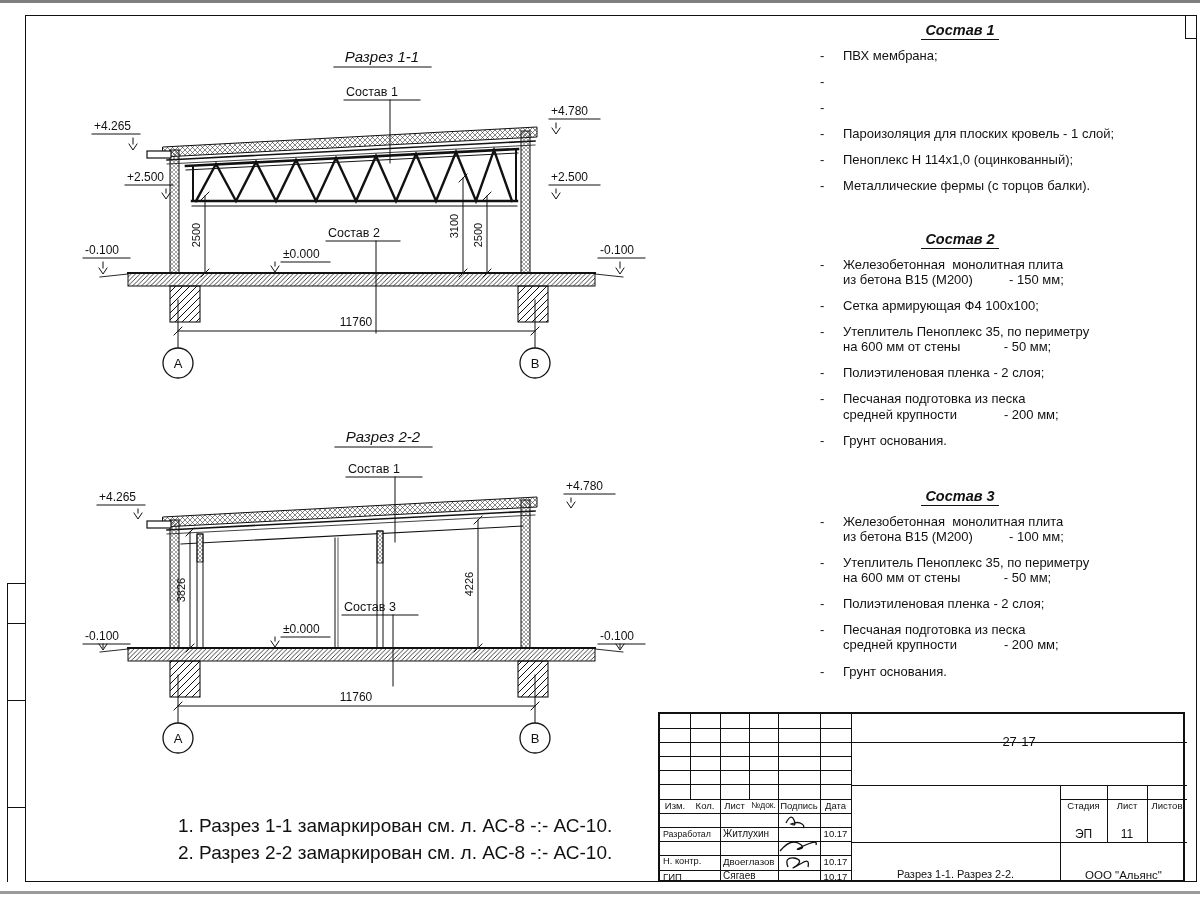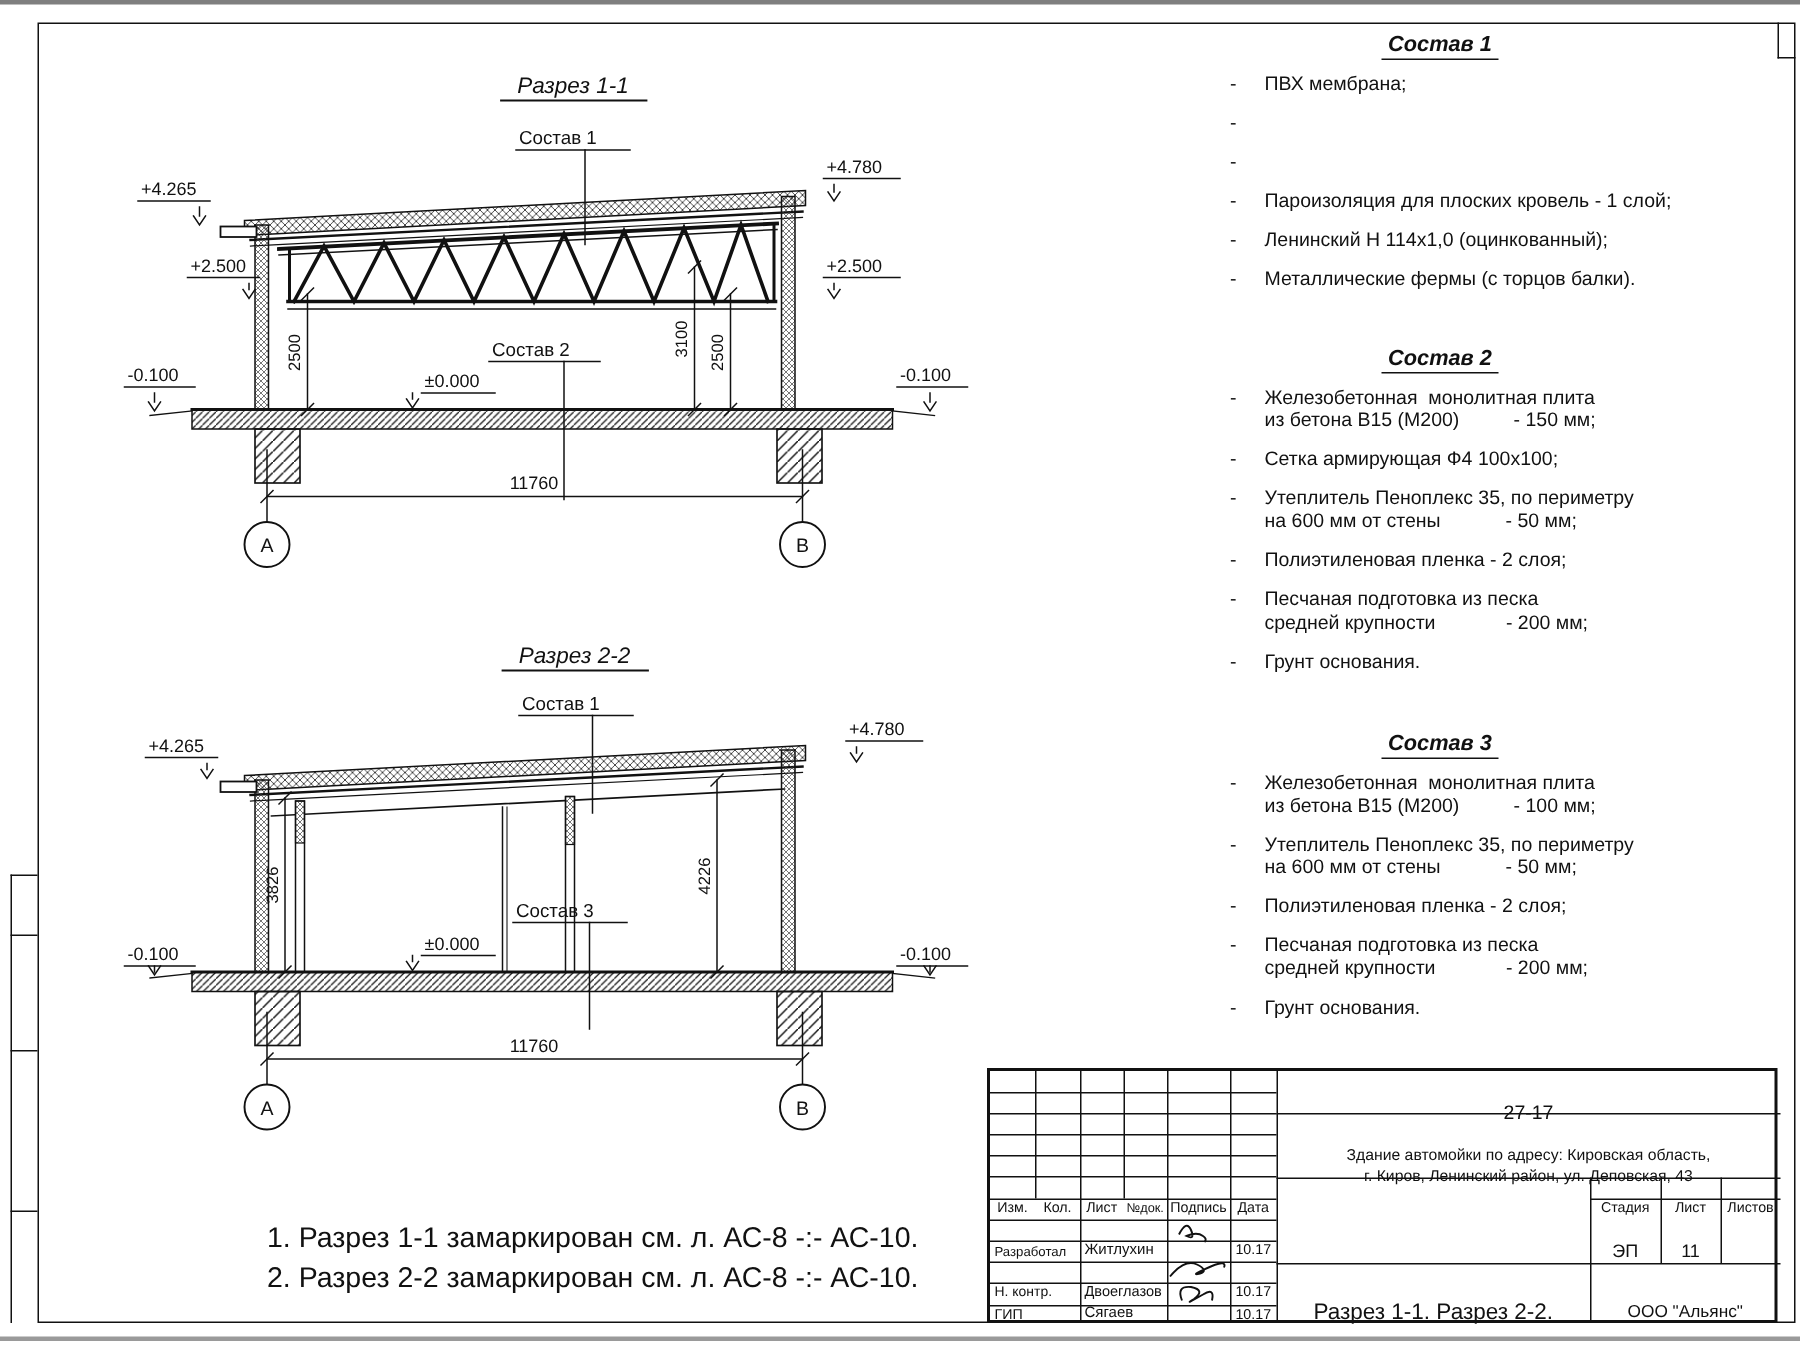--- a/index.html
+++ b/index.html
@@ -253,21 +253,21 @@
     </div>
   <div class="comp-item">
       <span class="dash">-</span>
     </div>
   <div class="comp-item">
       <span class="dash">-</span>
       <span class="txt">Пароизоляция для плоских кровель - 1 слой;</span>
     </div>
   <div class="comp-item">
       <span class="dash">-</span>
-      <span class="txt">Ленинский Н 114х1,0 (оцинкованный);</span>
+      <span class="txt">Пеноплекс Н 114х1,0 (оцинкованный);</span>
     </div>
   <div class="comp-item">
       <span class="dash">-</span>
       <span class="txt">Металлические фермы (с торцов балки).</span>
     </div>
 </div>
 
 <div class="abs comp" style="top:231px;">
   <div class="comp-title"><span>Состав 2</span></div>
   <div class="comp-item">
@@ -375,23 +375,21 @@
   <div class="cell left" style="left:60px;top:141px;width:58px;height:15px;font-size:10px;">Сягаев</div>
   <div class="cell" style="left:160px;top:141px;width:31px;height:15px;font-size:9.5px;">10.17</div>
 
   <svg class="sig-svg" style="left:118px;top:97px;" width="42" height="62" viewBox="0 0 42 62">
     <path d="M8,12 Q13,2 16,9 Q19,16 13,13 Q20,10 24,13 Q27,15 25,17" fill="none" stroke="#111" stroke-width="1.3"></path>
     <path d="M2,40 Q12,28 20,32 Q28,36 22,38 Q14,40 30,33 Q40,29 38,34" fill="none" stroke="#111" stroke-width="1.3"></path>
     <path d="M10,56 Q6,46 16,47 Q26,49 18,55 Q10,60 24,52 Q32,47 30,56" fill="none" stroke="#111" stroke-width="1.3"></path>
   </svg>
 
   <div class="cell" style="left:191px;top:0;width:336px;height:28px;font-size:13px;">27-17</div>
-  <div class="cell" style="left:191px;top:28px;width:336px;height:43px;font-size:10.5px;white-space:pre-line;">Здание автомойки по адресу: Кировская область,
-г. Киров, Ленинский район, ул. Деповская, 43</div>
   <div class="cell" style="left:400px;top:71px;width:47px;height:14px;font-size:9.5px;">Стадия</div>
   <div class="cell" style="left:447px;top:71px;width:40px;height:14px;font-size:9.5px;">Лист</div>
   <div class="cell" style="left:487px;top:71px;width:40px;height:14px;font-size:9.5px;">Листов</div>
   <div class="cell" style="left:400px;top:85px;width:47px;height:43px;font-size:12px;">ЭП</div>
   <div class="cell" style="left:447px;top:85px;width:40px;height:43px;font-size:12px;">11</div>
   <div class="cell" style="left:487px;top:85px;width:40px;height:43px;font-size:12px;"></div>
-  <div class="cell" style="left:191px;top:128px;width:209px;height:38px;font-size:15px;">Разрез 1-1. Разрез 2-2.</div>
+  <div class="cell" style="left:191px;top:128px;width:209px;height:38px;font-size:11px;">Разрез 1-1. Разрез 2-2.</div>
   <div class="cell" style="left:400px;top:128px;width:127px;height:38px;font-size:11.5px;">ООО "Альянс"</div>
 </div>
 
 </body></html>

